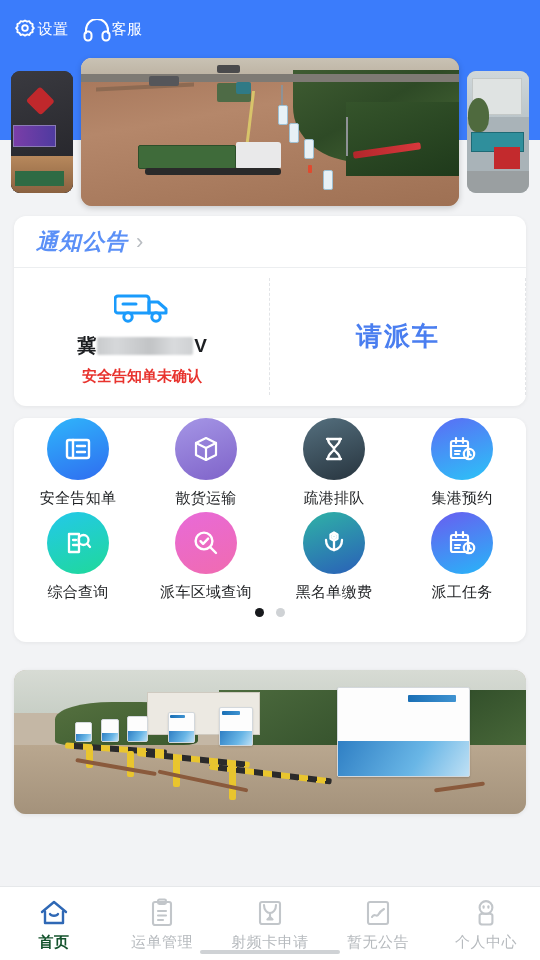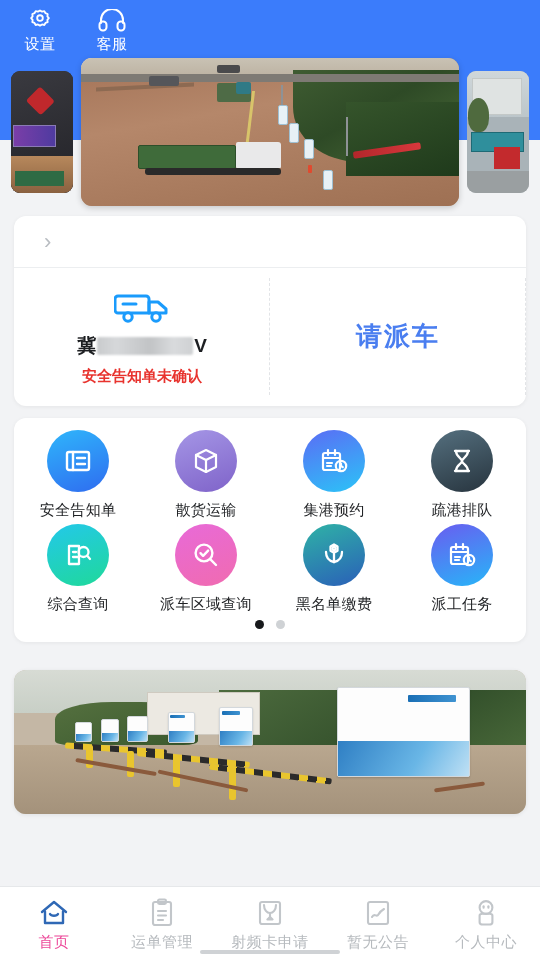--- a/index.html
+++ b/index.html
@@ -16,21 +16,21 @@
     position:absolute; top:0; left:0; width:540px; height:140px;
     background:#3b7cfb;
     border-bottom-left-radius:0; border-bottom-right-radius:0;
     z-index:0;
   }
   .topbar {
     position:absolute; top:0; left:0; width:540px; height:56px;
     display:flex; align-items:center; z-index:5;
   }
   .tb-item {
-    width:64px; display:flex; flex-direction:column;
+    width:64px; display:flex; flex-direction:row;
     align-items:center; justify-content:center; color:#fff;
     margin-left:8px;
   }
   .tb-item.right { margin-left:auto; margin-right:16px; }
   .tb-ico { height:30px; display:flex; align-items:flex-end; justify-content:center; }
   .tb-lab { font-size:15px; line-height:18px; margin-top:2px; letter-spacing:.5px; }
 
   
   .carousel {
     position:absolute; top:58px; left:0; width:540px; height:148px;
@@ -128,21 +128,21 @@
     background:linear-gradient(90deg,#c9cbcd,#d6d8da 20%,#c2c4c6 55%,#d9dbdd 80%,#cfd1d3);
     filter:blur(1.2px); border-radius:2px;
   }
   .plate-post { font-size:19px; font-weight:bold; color:#1d1f22; }
   .plate-warn { font-size:15px; color:#e8332e; font-weight:bold; margin-top:8px; }
   .dispatch-text { font-size:26px; font-weight:bold; color:#4a7ef0; letter-spacing:2px;font-family:Liberation Serif, serif; }
   .task-title { font-size:19px; font-weight:bold; color:#17191c; margin-top:4px; letter-spacing:1px; }
   .task-sub { font-size:14px; color:#b5b8bc; margin-top:8px; }
 
   
-  #grid-card { left:14px; top:418px; width:512px; height:224px; z-index:3; padding-top:12px; }
+  #grid-card { left:14px; top:418px; width:512px; height:224px; z-index:3; }
   .grid { display:grid; grid-template-columns:repeat(4,1fr); row-gap:4px; }
   .gcell { display:flex; flex-direction:column; align-items:center; }
   .gicon {
     width:62px; height:62px; border-radius:50%;
     display:flex; align-items:center; justify-content:center;
   }
   .glabel { font-size:15px; color:#1f2124; margin-top:9px; letter-spacing:.3px; }
   .dots { display:flex; justify-content:center; align-items:center; gap:12px; margin-top:6px; }
   .dot { width:9px; height:9px; border-radius:50%; background:#cfd2d5; }
   .dot.active { background:#17191c; }
@@ -172,21 +172,21 @@
 
   
   .tabbar {
     position:absolute; left:0; bottom:0; width:540px; height:74px;
     background:#fff; border-top:1px solid #e6e8ea;
     display:flex; align-items:center; z-index:10;
   }
   .tab { flex:1; display:flex; flex-direction:column; align-items:center; justify-content:center; }
   .tab-ico { height:34px; display:flex; align-items:center; justify-content:center; }
   .tab-lab { font-size:15px; margin-top:3px; color:#b6babe; letter-spacing:.5px; }
-  .tab.active .tab-lab { color:#ec4899; font-weight:normal; }
+  .tab.active .tab-lab { color:#14532d; font-weight:bold; }
   .homebar {
     position:absolute; left:50%; transform:translateX(-50%); bottom:6px;
     width:140px; height:4px; background:#cfd2d5; border-radius:3px; z-index:11;
   }
 </style>
 </head>
 <body>
 
 <div class="header"></div>
 
@@ -265,20 +265,21 @@
       <div class="shelter"></div>
         <div class="redsign"></div>
         <div class="road2"></div>
     </div>
   </div>
 </div>
 
 <div class="card" id="notice-card">
 
   <div class="notice-row">
+    <span class="notice-title">通知公告</span>
     <span class="notice-chev">›</span>
   </div>
 
   <div class="three-col">
 
     <div class="col divider">
       <span class="truck-ico">
         <svg width="56" height="40" viewBox="0 0 56 40" fill="none" stroke="#1a9bfc" stroke-width="3" stroke-linecap="round" stroke-linejoin="round">
           <path d="M4 9h28a3 3 0 0 1 3 3v14H4a3 3 0 0 1-3-3V12a3 3 0 0 1 3-3z"></path>
           <path d="M35 15h9l8 7v4h-17z"></path>
@@ -319,48 +320,48 @@
 
     <div class="gcell">
       <span class="gicon" style="background:linear-gradient(160deg,#a596e6,#7f63c9);">
         <svg width="32" height="32" viewBox="0 0 32 32" fill="none" stroke="#fff" stroke-width="2.2" stroke-linejoin="round" stroke-linecap="round">
           <path d="M16 5l10 5v12l-10 5-10-5V10z"></path>
           <path d="M6 10l10 5 10-5"></path>
             <path d="M16 15v12"></path>
         </svg>
       </span>
       <span class="glabel">散货运输</span>
+    </div>
+
+    <div class="gcell">
+      <span class="gicon" style="background:linear-gradient(160deg,#55707f,#27343e);">
+        <svg width="30" height="30" viewBox="0 0 30 30" fill="none" stroke="#fff" stroke-width="2.3" stroke-linejoin="round" stroke-linecap="round">
+          <path d="M8 5h14"></path>
+            <path d="M8 25h14"></path>
+          <path d="M9 5c0 6 6 7 6 10s-6 4-6 10"></path>
+          <path d="M21 5c0 6-6 7-6 10s6 4 6 10"></path>
+        </svg>
+      </span>
+      <span class="glabel">疏港排队</span>
     </div>
 
     <div class="gcell">
       <span class="gicon" style="background:linear-gradient(160deg,#5b6cf5,#2bc4f7);">
         <svg width="32" height="32" viewBox="0 0 32 32" fill="none" stroke="#fff" stroke-width="2.2" stroke-linejoin="round" stroke-linecap="round">
           <rect x="5" y="8" width="17" height="17" rx="2"></rect>
           <path d="M10 5v5"></path>
             <path d="M17 5v5"></path>
             <path d="M5 13h17"></path>
           <path d="M9 18h5"></path>
             <path d="M9 21h4"></path>
           <circle cx="23" cy="21" r="5.2" fill="none"></circle>
           <path d="M23 18.5V21l1.8 1.2"></path>
         </svg>
       </span>
       <span class="glabel">集港预约</span>
-    </div>
-
-    <div class="gcell">
-      <span class="gicon" style="background:linear-gradient(160deg,#55707f,#27343e);">
-        <svg width="30" height="30" viewBox="0 0 30 30" fill="none" stroke="#fff" stroke-width="2.3" stroke-linejoin="round" stroke-linecap="round">
-          <path d="M8 5h14"></path>
-            <path d="M8 25h14"></path>
-          <path d="M9 5c0 6 6 7 6 10s-6 4-6 10"></path>
-          <path d="M21 5c0 6-6 7-6 10s6 4 6 10"></path>
-        </svg>
-      </span>
-      <span class="glabel">疏港排队</span>
     </div>
 
     <div class="gcell">
       <span class="gicon" style="background:linear-gradient(160deg,#23c8ea,#1fd99a);">
         <svg width="32" height="32" viewBox="0 0 32 32" fill="none" stroke="#fff" stroke-width="2.3" stroke-linejoin="round" stroke-linecap="round">
           <path d="M7 7h10v18H7z"></path>
             <path d="M11 13h3"></path>
             <path d="M11 18h6"></path>
           <circle cx="21.5" cy="13" r="5"></circle>
             <path d="M25 16.6L28 20"></path>

